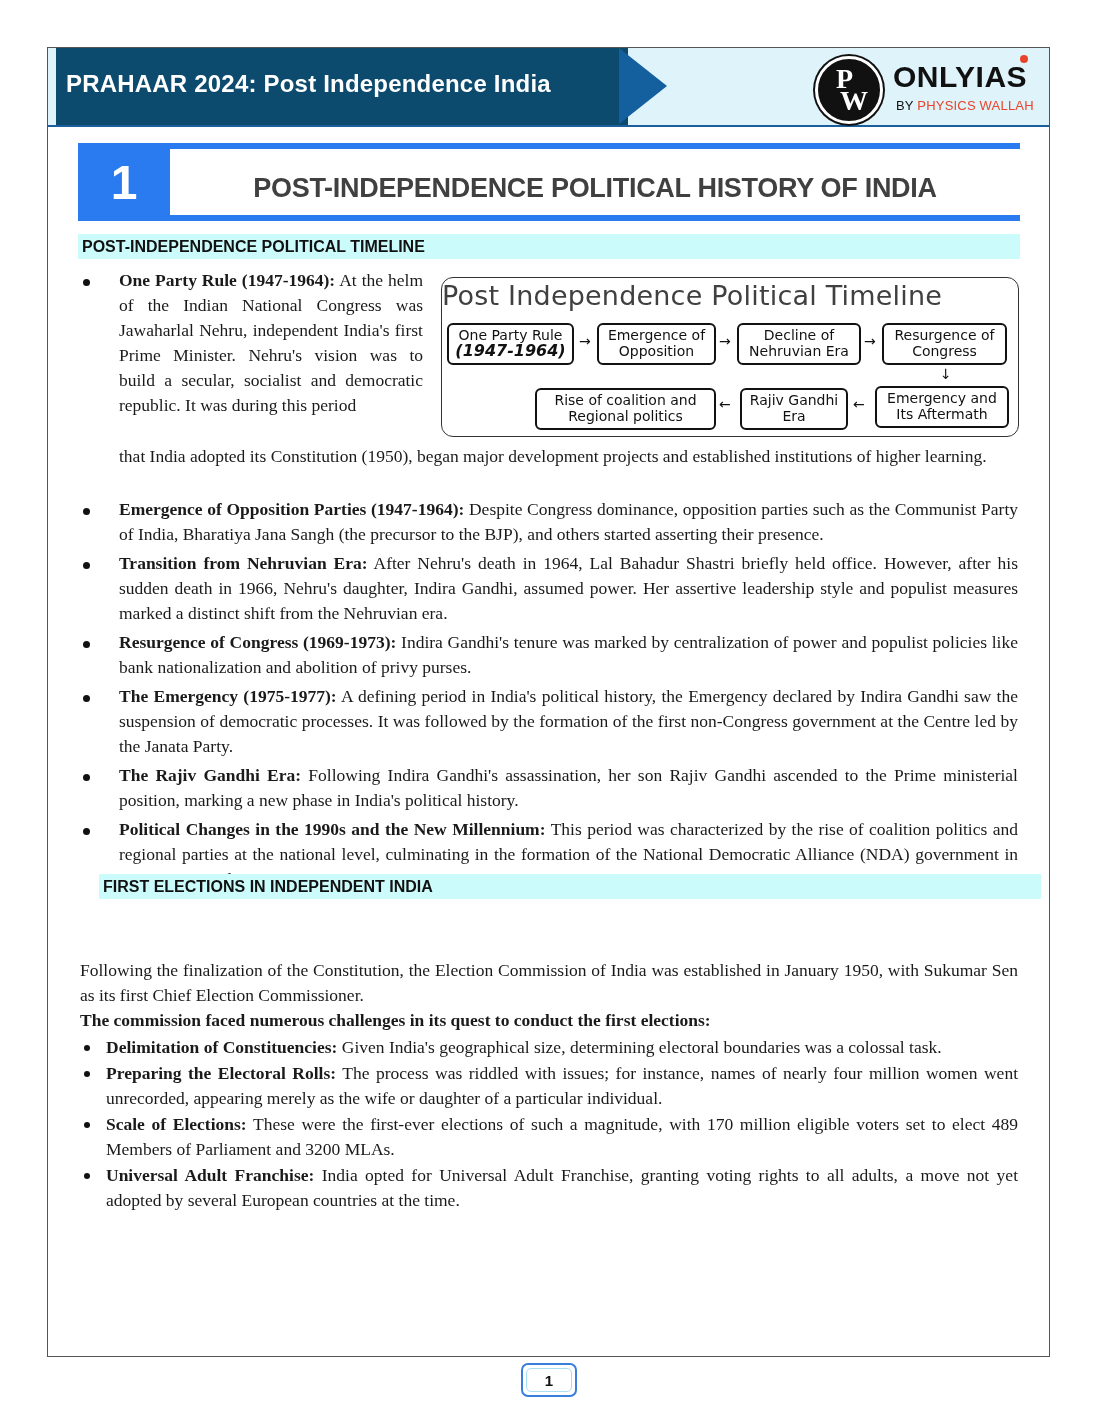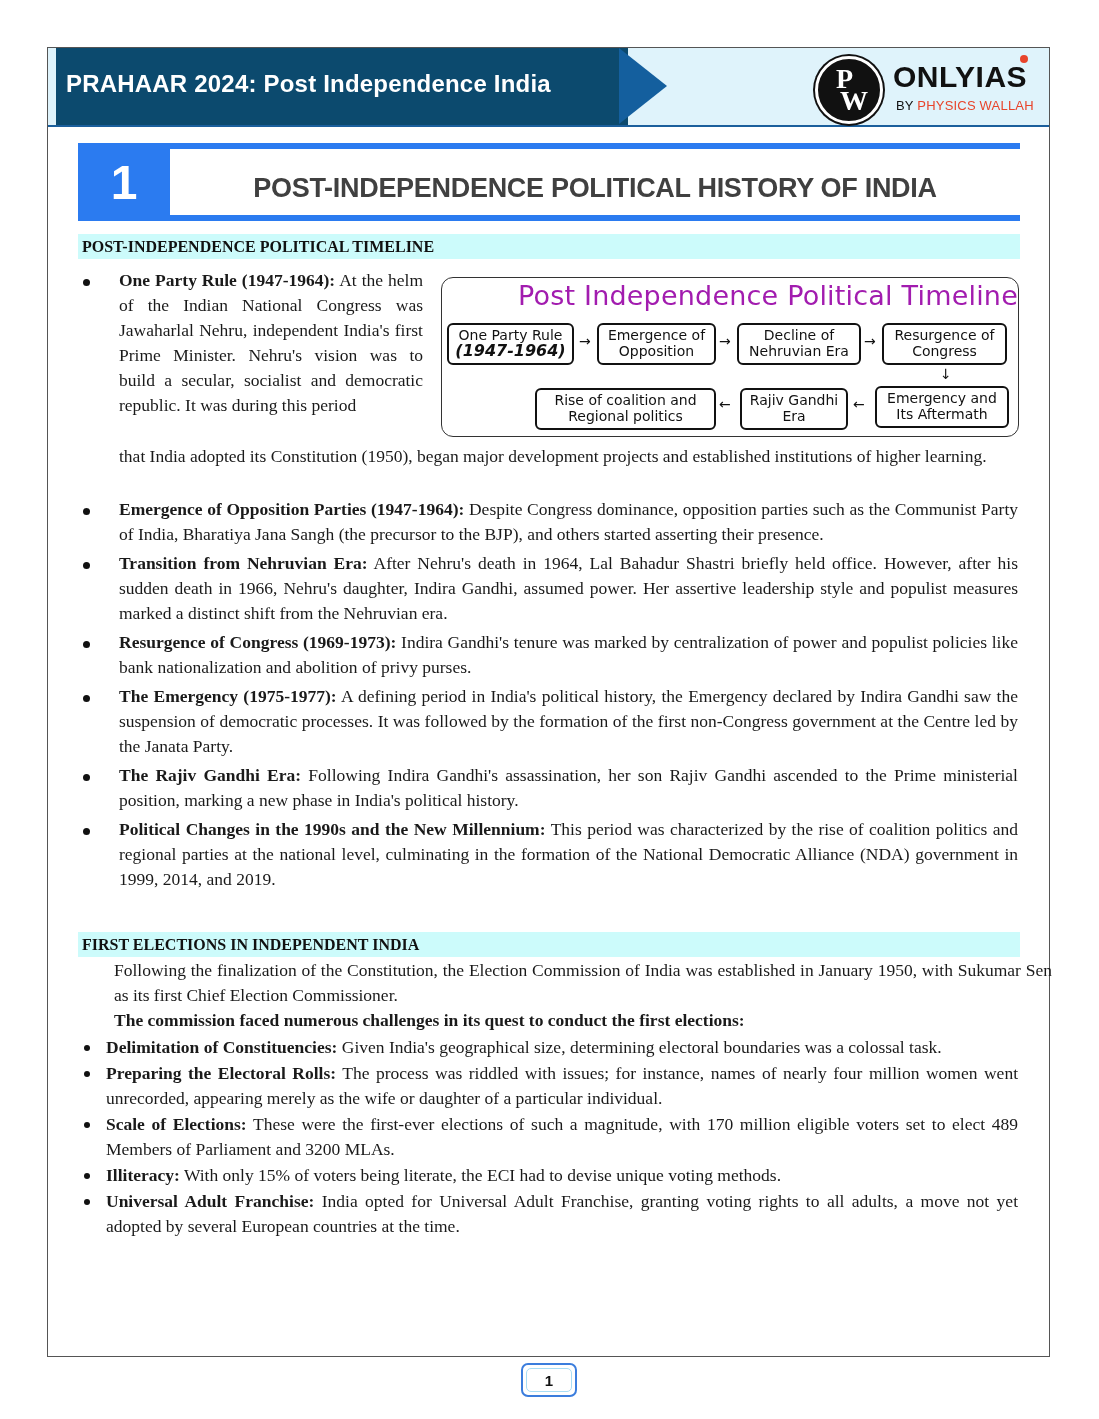--- a/index.html
+++ b/index.html
@@ -17,34 +17,34 @@
   .logo-dot { position: absolute; left: 972px; top: 7px; width: 8px; height: 8px; border-radius: 50%; background: #e8442b; }
   .logo-sub { position: absolute; left: 848px; top: 50px; font-family: "Liberation Sans", "DejaVu Sans", sans-serif; font-weight: normal; font-size: 13px; color: #111; letter-spacing: 0.2px; }
   .logo-sub .accent { color: #e8442b; }
 
   .chapter { position: absolute; left: 78px; top: 143px; width: 942px; height: 78px; }
   .chapter-num { position: absolute; left: 0; top: 0; width: 92px; height: 78px; background: #2b7bf0; color: #fff; font-family: "Liberation Sans", "DejaVu Sans", sans-serif; font-weight: bold; font-size: 48px; text-align: center; line-height: 80px; }
   .chapter-bar-top { position: absolute; left: 92px; top: 0; width: 850px; height: 6px; background: #2b7bf0; }
   .chapter-bar-bottom { position: absolute; left: 92px; top: 72px; width: 850px; height: 6px; background: #2b7bf0; }
   .chapter-title { position: absolute; left: 92px; top: 30px; width: 850px; text-align: center; font-family: "Liberation Sans", "DejaVu Sans", sans-serif; font-weight: bold; font-size: 27px; color: #404040; letter-spacing: -0.3px; }
 
-  .sec-head { position: absolute; left: 78px; width: 942px; height: 25px; background: #ccfbfb; font-family: Liberation Serif, serif; font-weight: bold; font-size: 16px; line-height: 25px; padding-left: 4px; box-sizing: border-box; color: #111; }
+  .sec-head { position: absolute; left: 78px; width: 942px; height: 25px; background: #ccfbfb; font-family: Liberation Sans, sans-serif; font-weight: bold; font-size: 16px; line-height: 25px; padding-left: 4px; box-sizing: border-box; color: #111; }
 
   .text { font-size: 17.5px; line-height: 25px; text-align: justify; }
   .bullet-list { position: absolute; left: 78px; width: 940px; margin: 0; padding: 0; list-style: none; }
   .bullet-list li { position: relative; padding-left: 41px; margin-bottom: 4px; }
   .bullet-list li .dot { position: absolute; left: 5px; top: 11px; width: 7px; height: 7px; background: #111; border-radius: 50%; }
   .b { font-weight: bold; }
 
   .timeline-fig { position: absolute; left: 441px; top: 277px; width: 578px; height: 160px; border: 1.5px solid #333; border-radius: 12px; box-sizing: border-box; background: #fff; }
-  .tl-title { position: absolute; left: 0; width: 100%; top: 2px; text-align: right; font-family: "DejaVu Sans", sans-serif; font-size: 27px; color: #a21caf; letter-spacing: 0.2px; }
+  .tl-title { position: absolute; left: 0; width: 100%; top: 2px; text-align: left; font-family: "DejaVu Sans", sans-serif; font-size: 27px; color: #404040; letter-spacing: 0.2px; }
   .tl-box { position: absolute; border: 2px solid #111; border-radius: 6px; background: #fff; font-family: "DejaVu Sans", sans-serif; font-size: 14px; line-height: 16px; text-align: center; color: #111; box-sizing: border-box; padding-top: 2px; }
   .tl-arrow { position: absolute; font-family: "DejaVu Sans", sans-serif; font-size: 14px; color: #111; }
 
-  .first-para { position: absolute; left: 80px; width: 938px; margin-left: 34px; }
+  .first-para { position: absolute; left: 80px; width: 938px; }
   .sq-list { position: absolute; left: 80px; width: 938px; margin: 0; padding: 0; list-style: none; }
   .sq-list li { position: relative; padding-left: 26px; margin-bottom: 1px; }
   .sq-list li .dot { position: absolute; left: 4px; top: 10px; width: 6px; height: 6px; background: #111; border-radius: 50%; }
 
   .page-num { position: absolute; left: 521px; top: 1363px; width: 56px; height: 34px; border: 2px solid #3b7ddd; border-radius: 7px; box-sizing: border-box; background: #fff; }
   .page-num-inner { position: absolute; left: 3px; top: 3px; right: 3px; bottom: 3px; border: 1px solid #a8ddf5; border-radius: 5px; font-family: "Liberation Sans", sans-serif; font-size: 15px; text-align: center; line-height: 24px; color: #111; font-weight: bold; }
 </style>
 </head>
 <body>
 
@@ -124,28 +124,27 @@
 
 <ul class="bullet-list text" style="top:497px;">
   <li><span class="dot"></span><span class="b">Emergence of Opposition Parties (1947-1964):</span><span> Despite Congress dominance, opposition parties such as the Communist Party of India, Bharatiya Jana Sangh (the precursor to the BJP), and others started asserting their presence.</span></li>
   <li><span class="dot"></span><span class="b">Transition from Nehruvian Era:</span><span> After Nehru's death in 1964, Lal Bahadur Shastri briefly held office. However, after his sudden death in 1966, Nehru's daughter, Indira Gandhi, assumed power. Her assertive leadership style and populist measures marked a distinct shift from the Nehruvian era.</span></li>
   <li><span class="dot"></span><span class="b">Resurgence of Congress (1969-1973):</span><span> Indira Gandhi's tenure was marked by centralization of power and populist policies like bank nationalization and abolition of privy purses.</span></li>
   <li><span class="dot"></span><span class="b">The Emergency (1975-1977):</span><span> A defining period in India's political history, the Emergency declared by Indira Gandhi saw the suspension of democratic processes. It was followed by the formation of the first non-Congress government at the Centre led by the Janata Party.</span></li>
   <li><span class="dot"></span><span class="b">The Rajiv Gandhi Era:</span><span> Following Indira Gandhi's assassination, her son Rajiv Gandhi ascended to the Prime ministerial position, marking a new phase in India's political history.</span></li>
   <li><span class="dot"></span><span class="b">Political Changes in the 1990s and the New Millennium:</span><span> This period was characterized by the rise of coalition politics and regional parties at the national level, culminating in the formation of the National Democratic Alliance (NDA) government in 1999, 2014, and 2019.</span></li>
 </ul>
 
-<div class="sec-head" style="top:932px;">FIRST  ELECTIONS IN INDEPENDENT INDIA</div>
+<div class="sec-head" style="top:874px;margin-left:21px;">FIRST  ELECTIONS IN INDEPENDENT INDIA</div>
 
 <div class="first-para text" style="top:958px;">Following the finalization of the Constitution, the Election Commission of India was established in January 1950, with Sukumar Sen as its first Chief Election Commissioner.</div>
 <div class="first-para text b" style="top:1008px;">The commission faced numerous challenges in its quest to conduct the first elections:</div>
 
 <ul class="sq-list text" style="top:1035px;">
   <li><span class="dot"></span><span class="b">Delimitation of Constituencies:</span><span> Given India's geographical size, determining electoral boundaries was a colossal task.</span></li>
   <li><span class="dot"></span><span class="b">Preparing the Electoral Rolls:</span><span> The process was riddled with issues; for instance, names of nearly four million women went unrecorded, appearing merely as the wife or daughter of a particular individual.</span></li>
   <li><span class="dot"></span><span class="b">Scale of Elections:</span><span> These were the first-ever elections of such a magnitude, with 170 million eligible voters set to elect 489 Members of Parliament and 3200 MLAs.</span></li>
-  <li><span class="dot"></span><span class="b">Illiteracy:</span><span> With only 15% of voters being literate, the ECI had to devise unique voting methods.</span></li>
   <li><span class="dot"></span><span class="b">Universal Adult Franchise:</span><span> India opted for Universal Adult Franchise, granting voting rights to all adults, a move not yet adopted by several European countries at the time.</span></li>
 </ul>
 
 <div class="page-num">
   <div class="page-num-inner">1</div>
 </div>
 
 </body></html>

